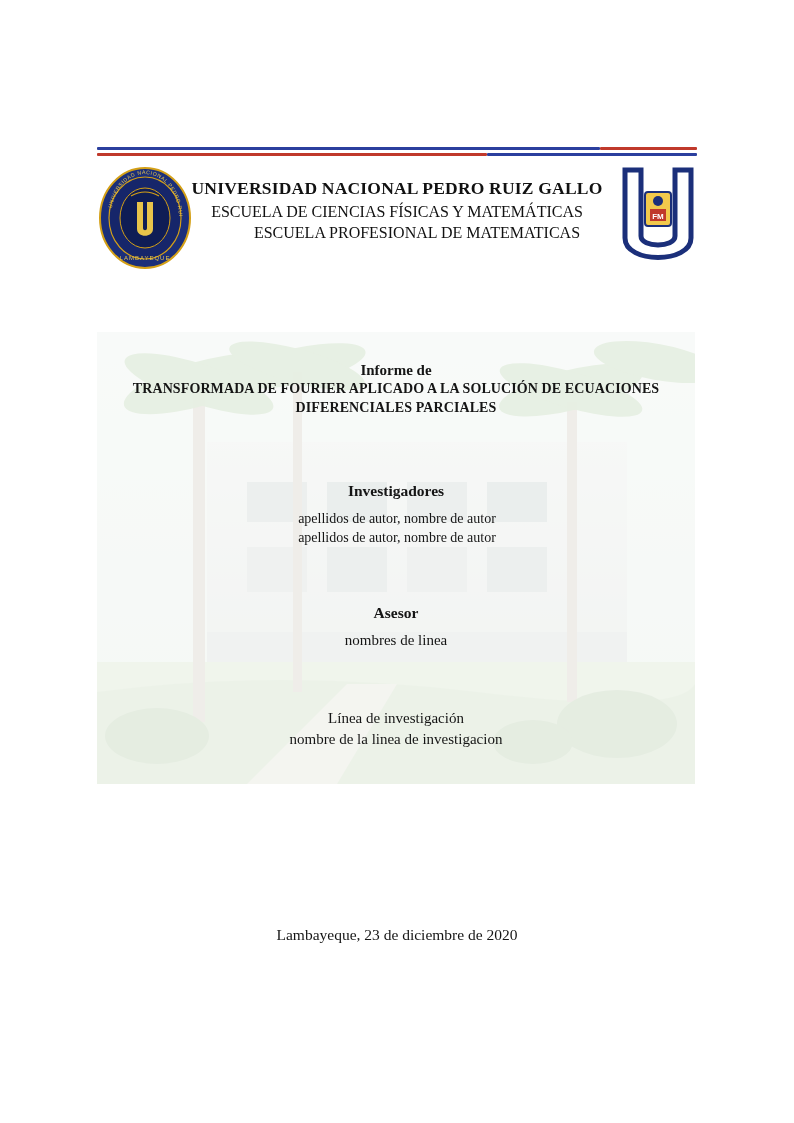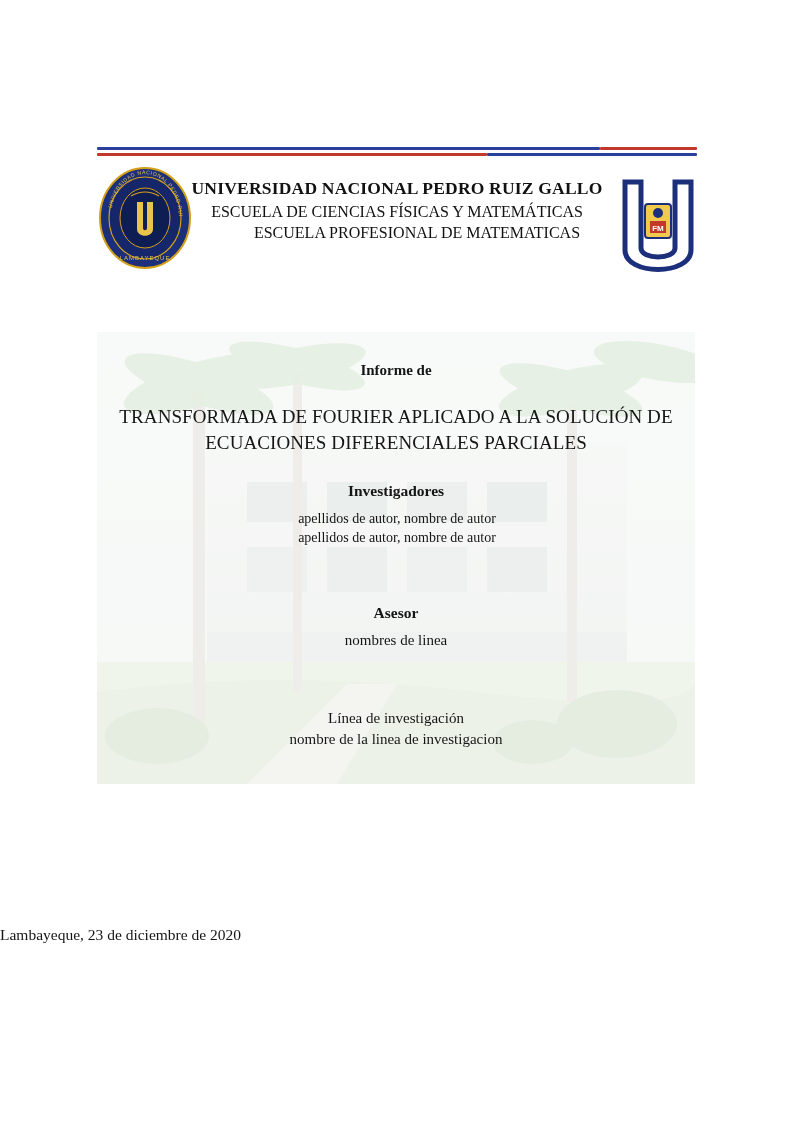--- a/index.html
+++ b/index.html
@@ -84,21 +84,21 @@
     position: absolute;
     left: 0;
     top: 0;
     width: 96px;
     height: 104px;
   }
   
   .logo-right {
     position: absolute;
     right: 0;
-    top: 12px;
+    top: 0;
     width: 78px;
     height: 108px;
     text-align: center;
   }
 
   
   .photo-band {
     position: absolute;
     left: 97px;
     top: 332px;
@@ -127,23 +127,23 @@
   .informe-de {
     position: absolute;
     left: 0; right: 0;
     top: 30px;
     font-weight: bold;
     font-size: 15px;
   }
   .main-title {
     position: absolute;
     left: 18px; right: 18px;
-    top: 72px;
-    font-weight: normal;
-    font-size: 19px;
+    top: 48px;
+    font-weight: bold;
+    font-size: 14px;
     line-height: 1.35;
     letter-spacing: 0.1px;
   }
   .label-investigadores {
     position: absolute;
     left: 0; right: 0;
     top: 150px;
     font-weight: bold;
     font-size: 15.5px;
   }
@@ -173,21 +173,21 @@
     top: 376px;
     font-size: 15px;
     line-height: 1.4;
   }
 
   
   .date {
     position: absolute;
     left: 0; right: 0;
     top: 926px;
-    text-align: left;
+    text-align: center;
     font-size: 15.5px;
     color: #151515;
   }
 </style>
 </head>
 <body>
 
 <div class="page">
 
   <div class="rule-wrap">

